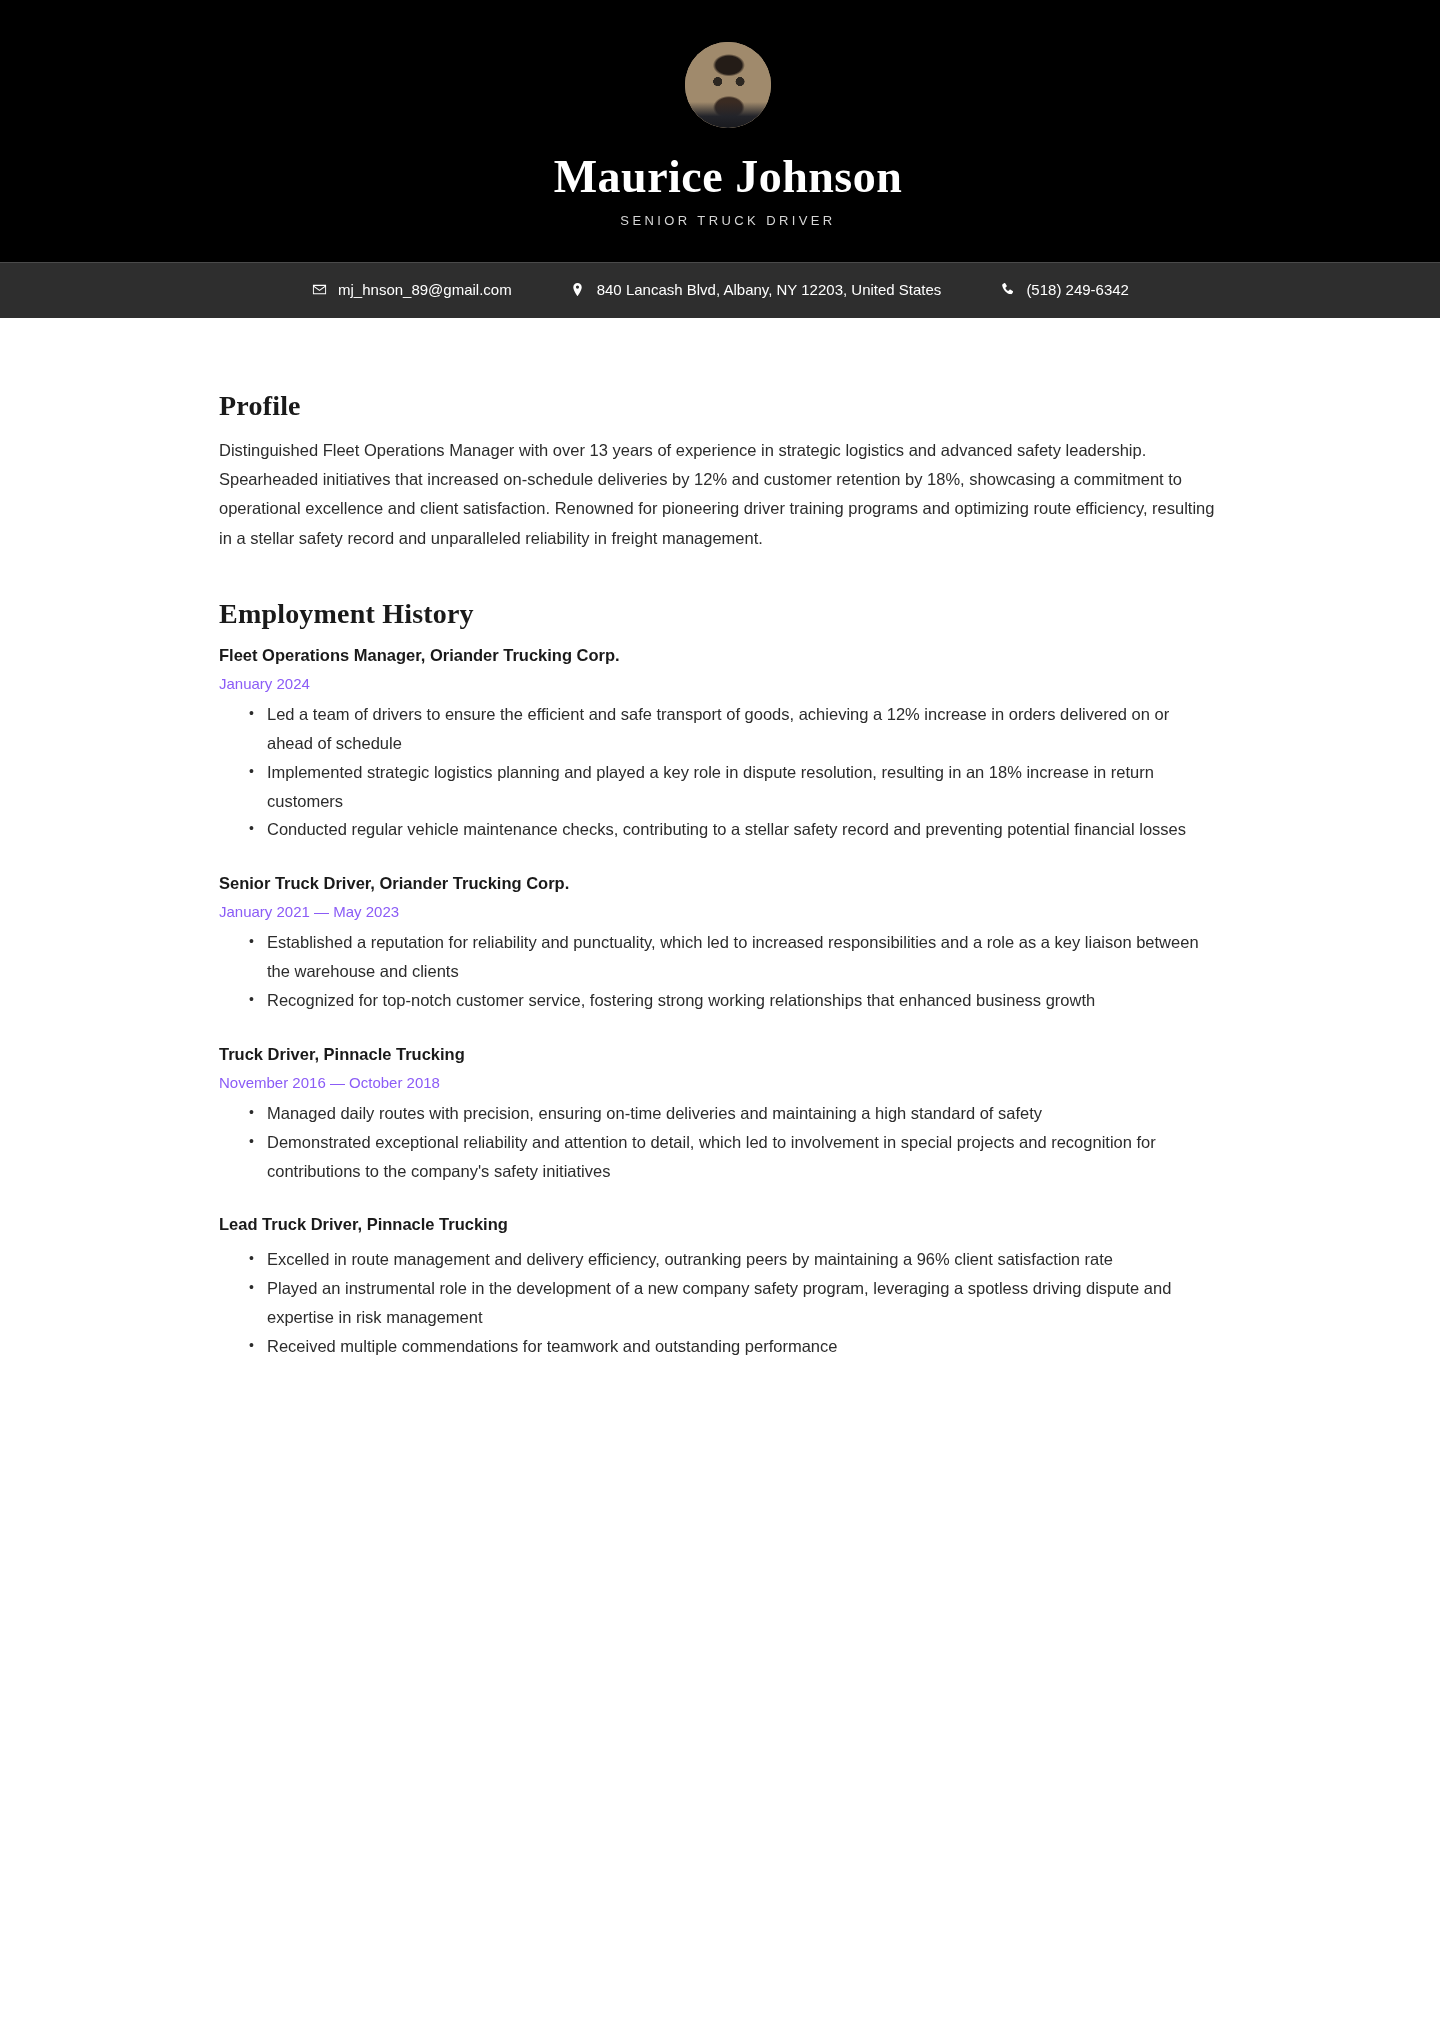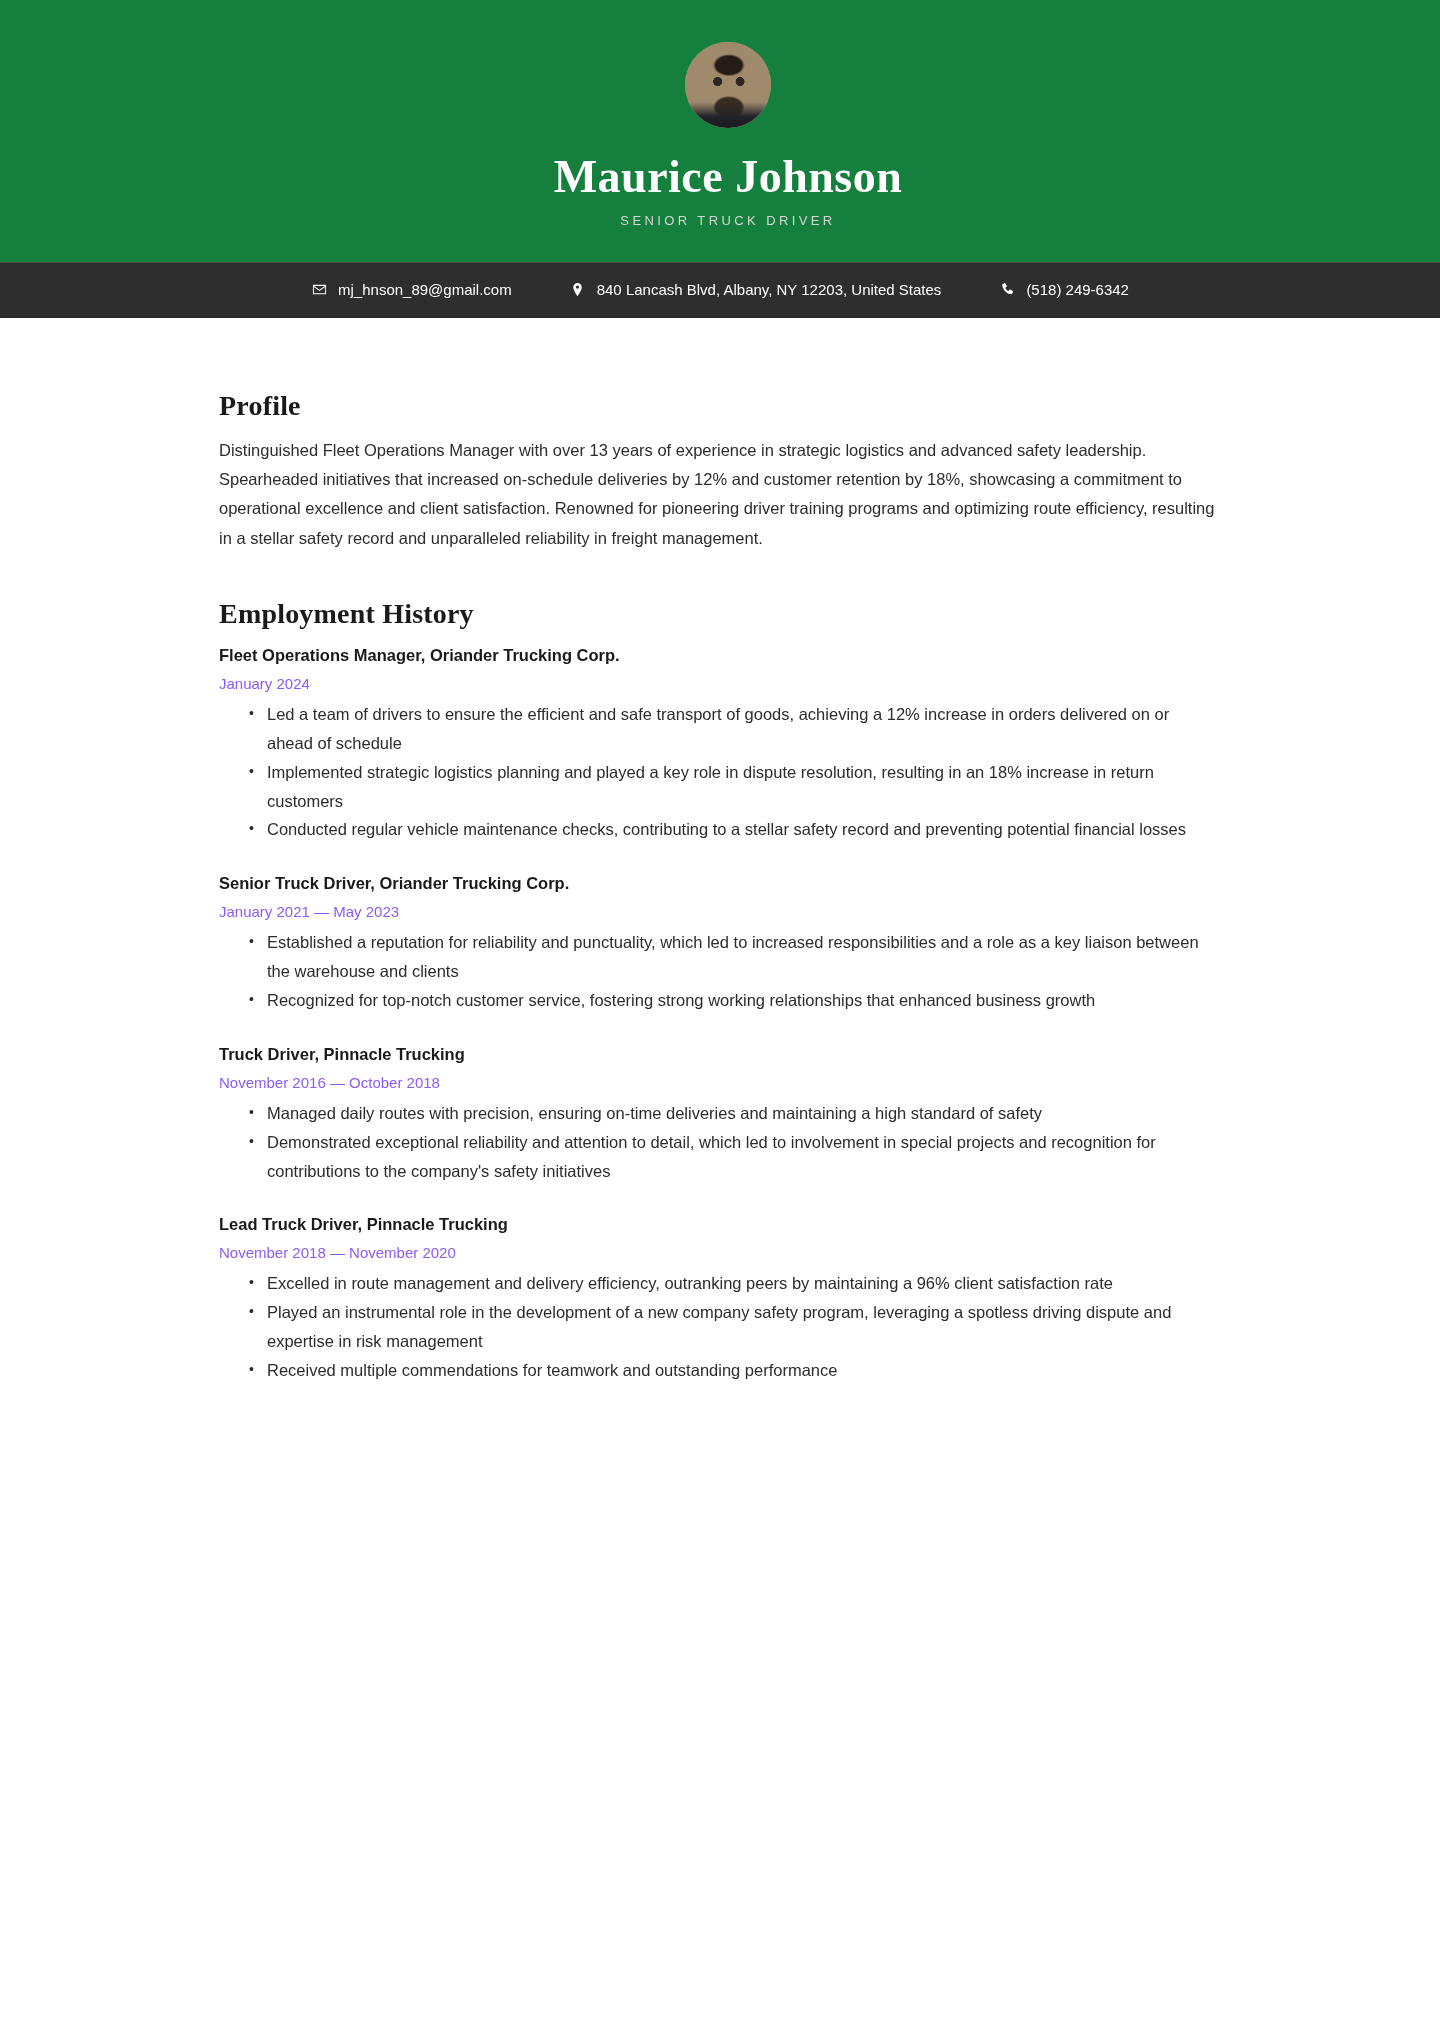--- a/index.html
+++ b/index.html
@@ -7,21 +7,21 @@
   body {
     width: 1440px;
     min-height: 2036px;
     background: #ffffff;
     font-family: "Liberation Sans", sans-serif;
     -webkit-font-smoothing: antialiased;
   }
 
   
   .resume-header {
-    background: #15803d;
+    background: #000000;
     padding: 42px 0 34px 16px;
     text-align: center;
     position: relative;
   }
   .avatar {
     width: 86px;
     height: 86px;
     border-radius: 50%;
     margin: 0 auto 24px auto;
     overflow: hidden;
@@ -237,21 +237,20 @@
           <div class="job">
             <div class="job-heading">Truck Driver, Pinnacle Trucking</div>
             <div class="job-dates">November 2016 — October 2018</div>
             <ul class="job-bullets">
               <li>Managed daily routes with precision, ensuring on-time deliveries and maintaining a high standard of safety</li>
               <li>Demonstrated exceptional reliability and attention to detail, which led to involvement in special projects and recognition for contributions to the company's safety initiatives</li>
             </ul>
           </div>
           <div class="job">
             <div class="job-heading">Lead Truck Driver, Pinnacle Trucking</div>
-            <div class="job-dates">November 2018 — November 2020</div>
             <ul class="job-bullets">
               <li>Excelled in route management and delivery efficiency, outranking peers by maintaining a 96% client satisfaction rate</li>
               <li>Played an instrumental role in the development of a new company safety program, leveraging a spotless driving dispute and expertise in risk management</li>
               <li>Received multiple commendations for teamwork and outstanding performance</li>
             </ul>
           </div>
         </div>
     </section>
 
   </main>

